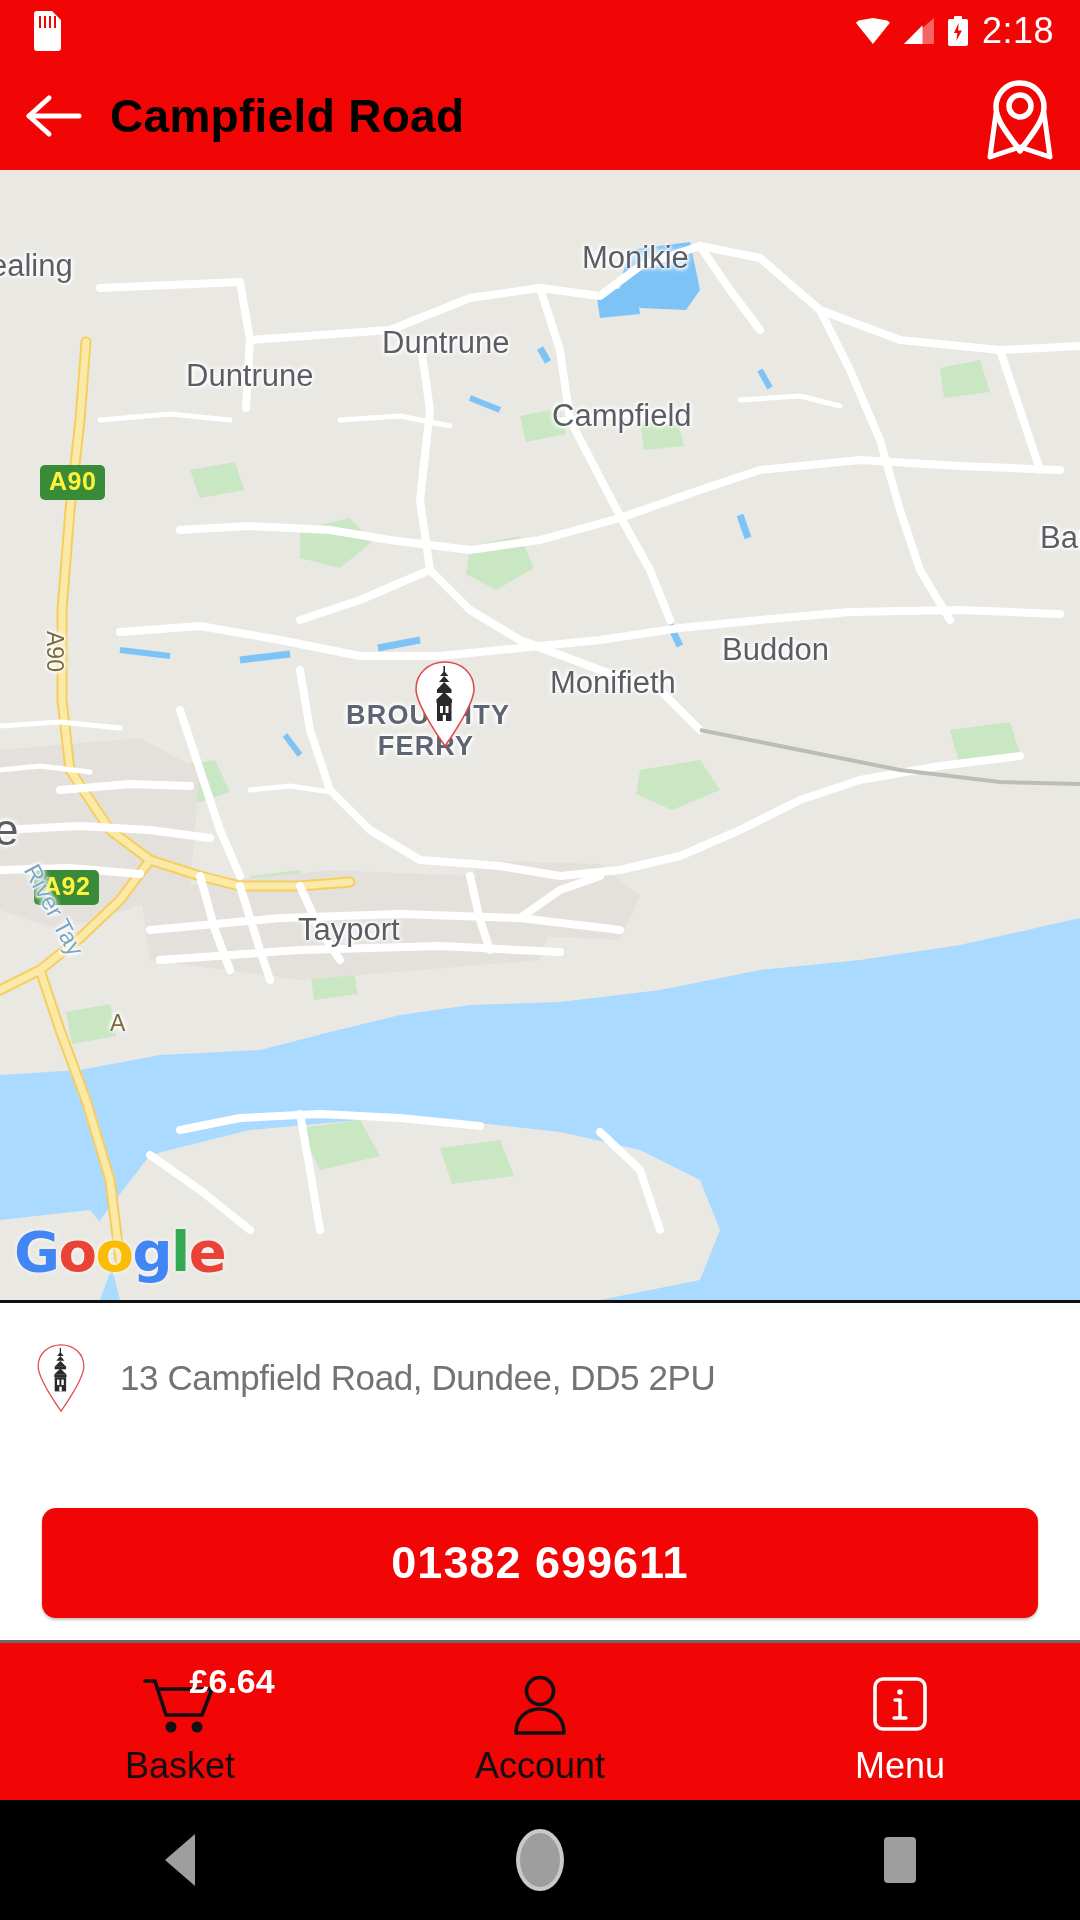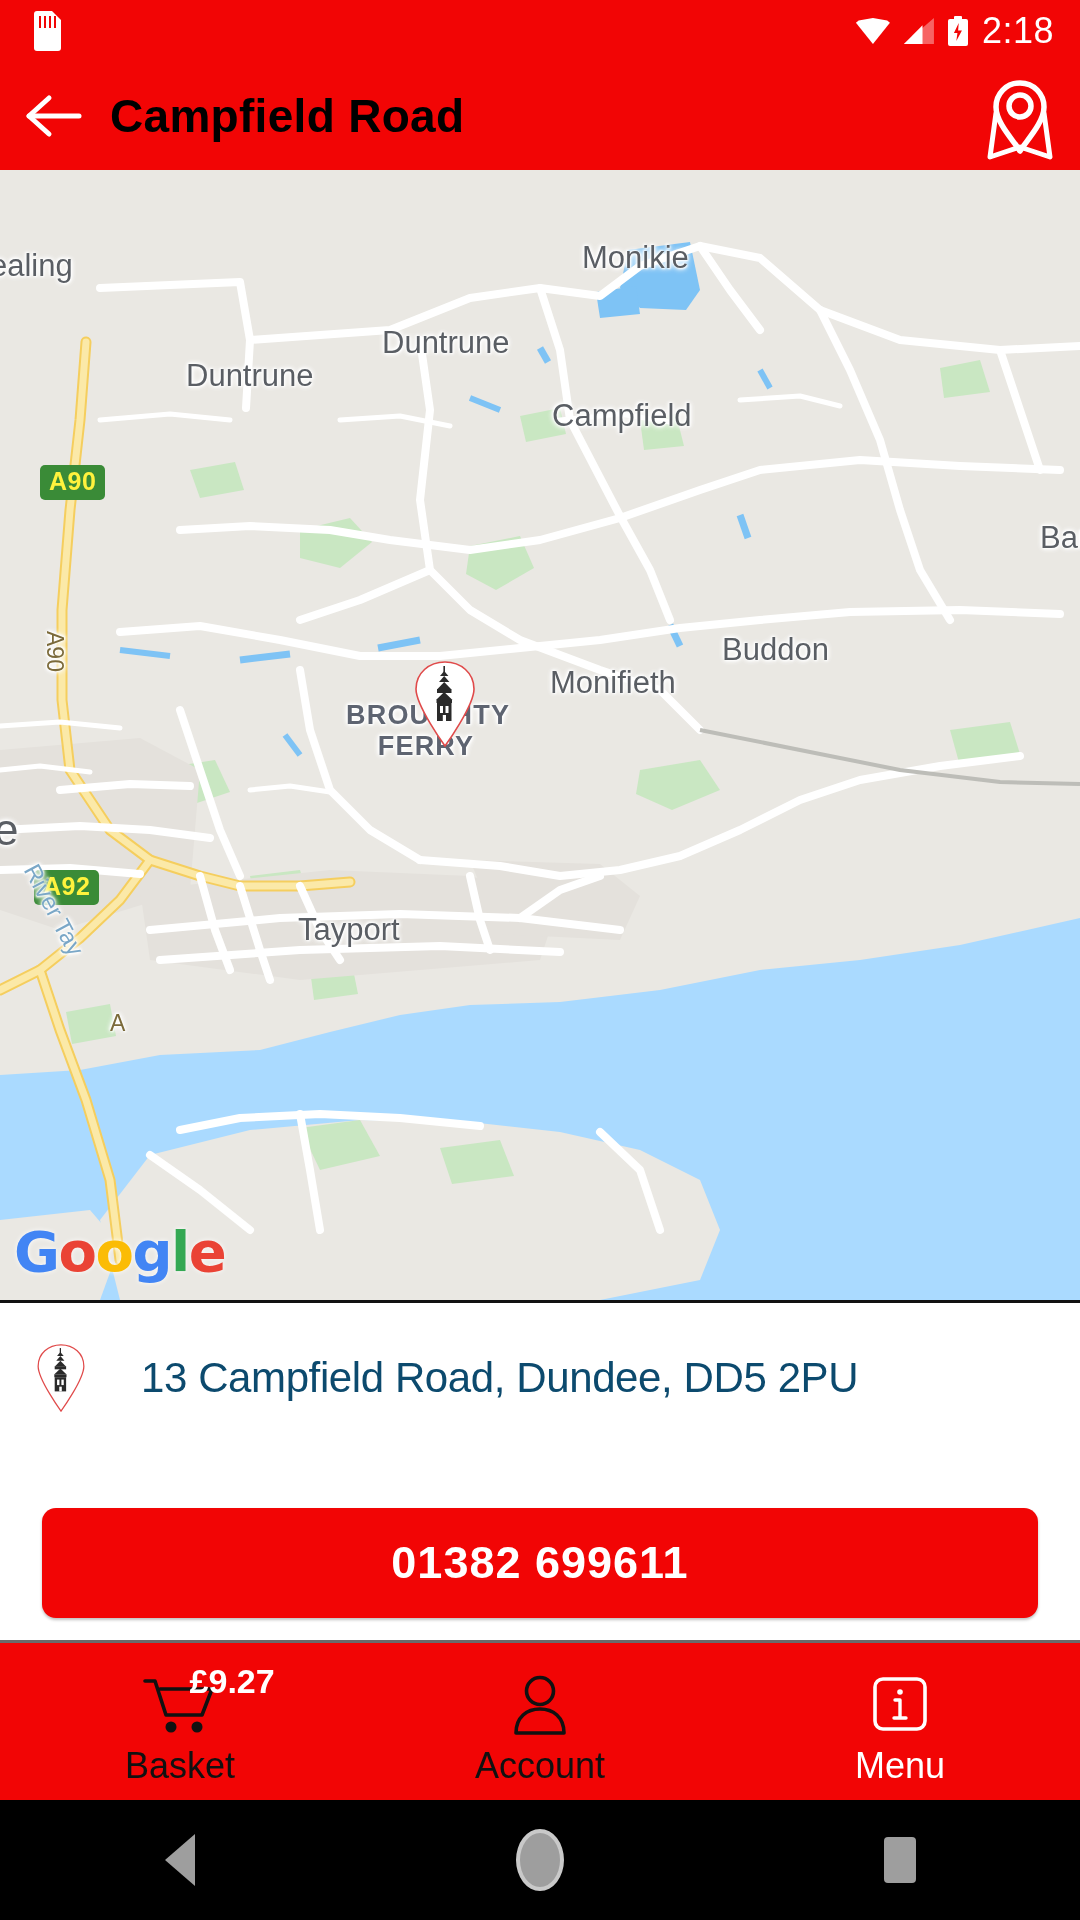--- a/index.html
+++ b/index.html
@@ -67,21 +67,21 @@
   .gmarker{position:absolute;width:66px;height:88px;}
   .glogo{position:absolute;left:14px;bottom:16px;font-size:56px;font-weight:bold;letter-spacing:-1.5px;
          font-family:"DejaVu Sans",sans-serif;}
   .glogo span{text-shadow:0 0 5px rgba(255,255,255,.95);}
 
   
   .infopanel{position:absolute;left:0;top:1300px;width:1080px;height:340px;background:#fff;
     border-top:3px solid #111;}
   .addrrow{display:flex;align-items:center;height:150px;padding:0 26px;}
   .addrpin{width:70px;flex:0 0 70px;display:flex;align-items:center;justify-content:center;}
-  .addrtext{font-size:42px;color:#0c4a6e;margin-left:45px;letter-spacing:-.4px;}
+  .addrtext{font-size:35px;color:#737373;margin-left:24px;letter-spacing:-.4px;}
 
   .callbtn{
     position:absolute;left:42px;top:205px;width:996px;height:110px;
     background:#F20505;border-radius:14px;display:flex;align-items:center;justify-content:center;
     color:#fff;font-size:45px;font-weight:bold;letter-spacing:1px;cursor:pointer;
     box-shadow:0 2px 3px rgba(0,0,0,.25);
   }
 
   
   .bottomnav{
@@ -339,21 +339,21 @@
   <div class="bottomnav">
 
 
     <div class="navitem">
       <div class="navicon">
         <svg width="80" height="66" viewBox="0 0 80 66">
           <path d="M5 8 H15 L26 42 H62 L72 16 H20" fill="none" stroke="#111" stroke-width="3.6" stroke-linecap="round" stroke-linejoin="round"></path>
           <circle cx="31" cy="54" r="5.5" fill="#111"></circle>
           <circle cx="57" cy="54" r="5.5" fill="#111"></circle>
         </svg>
-        <div class="badge">£9.27</div>
+        <div class="badge">£6.64</div>
       </div>
       <div class="navlabel">Basket</div>
     </div>
 
     <div class="navitem">
       <div class="navicon">
         <svg width="66" height="66" viewBox="0 0 66 66">
           <circle cx="33" cy="18" r="13.5" fill="none" stroke="#111" stroke-width="3.6"></circle>
           <path d="M9 60 C9 44 20 36 33 36 C46 36 57 44 57 60 Z" fill="none" stroke="#111" stroke-width="3.6" stroke-linejoin="round"></path>
         </svg>

